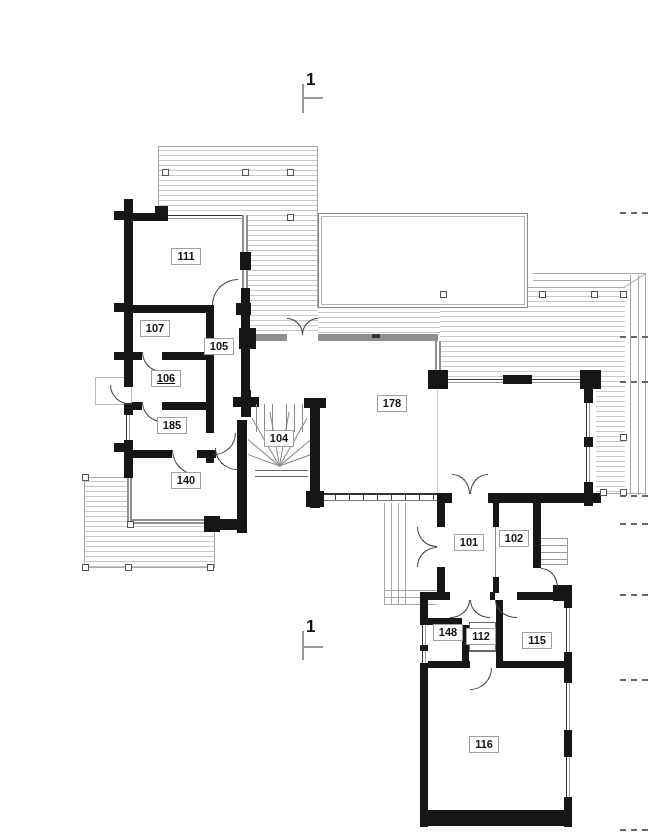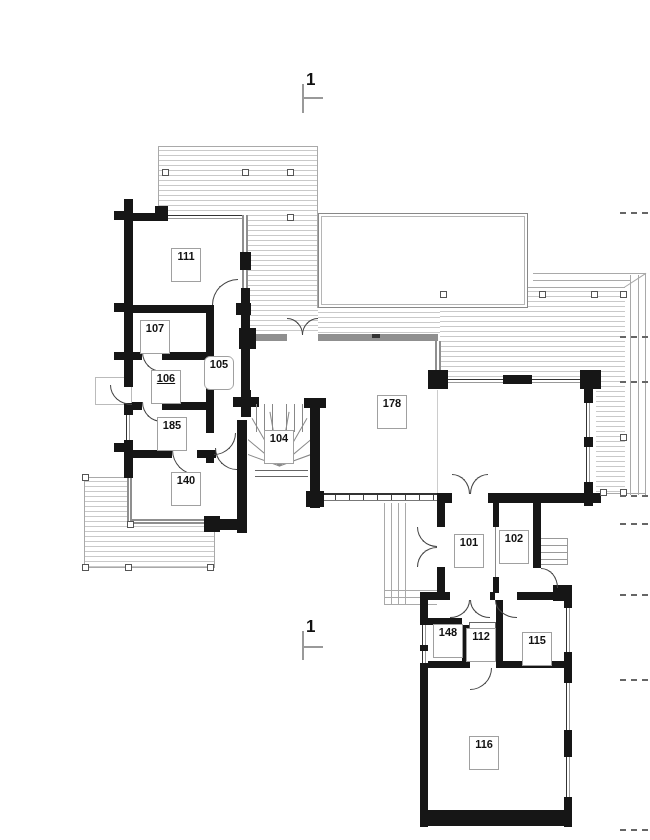--- a/index.html
+++ b/index.html
@@ -11,21 +11,21 @@
   .deck{position:absolute;background:repeating-linear-gradient(180deg,#ffffff 0 4px,#c9c9c9 4px 5px);}
   .post{position:absolute;width:7px;height:7px;background:#fff;border:1px solid #555;box-sizing:border-box;}
   .arc{position:absolute;box-sizing:border-box;}
   .dash{position:absolute;width:28px;height:0;border-top:2px dashed #666;}
   .winv{position:absolute;background:linear-gradient(90deg,#fff 0 2px,#333 2px 3px,#fff 3px 5px,#999 5px 6px,#fff 6px);}
   .winh{position:absolute;background:linear-gradient(180deg,#fff 0 2px,#333 2px 3px,#fff 3px 5px,#999 5px 6px,#fff 6px);}
   .gzv{position:absolute;background:#fff;border-left:2px solid #8f8f8f;border-right:2px solid #8f8f8f;box-sizing:border-box;}
   .gzh{position:absolute;background:#fff;border-top:2px solid #8f8f8f;border-bottom:2px solid #8f8f8f;box-sizing:border-box;}
   .gband{position:absolute;background:#8f8f8f;}
   .rl{position:absolute;background:#fff;border:1px solid #a0a0a0;color:#111;font-size:11px;font-weight:bold;
-      text-align:center;line-height:15px;min-width:30px;padding:0 2px;box-sizing:border-box;height:34px;}
+      text-align:center;line-height:15px;min-width:30px;padding:0 2px;box-sizing:border-box;height:17px;}
   .sec{position:absolute;color:#111;font-size:17px;font-weight:bold;line-height:17px;}
   .fan{position:absolute;width:1px;height:55px;background:#888;}
   .tread{position:absolute;width:1px;background:#888;}
 </style>
 </head>
 <body>
 
 <div id="plan">
 
   <div class="deck" style="left:158px;top:146px;width:160px;height:191px;clip-path:polygon(0 0,160px 0,160px 191px,85px 191px,85px 67px,0 67px);"></div>
@@ -214,21 +214,21 @@
   <div class="dash" style="left:620px;top:495px;"></div>
   <div class="dash" style="left:620px;top:523px;"></div>
   <div class="dash" style="left:620px;top:594px;"></div>
   <div class="dash" style="left:620px;top:679px;"></div>
   <div class="dash" style="left:620px;top:829px;"></div>
 
   <div class="rl" style="left:454px;top:534px;">101</div>
   <div class="rl" style="left:499px;top:530px;">102</div>
   <div class="rl" style="left:377px;top:395px;">178</div>
   <div class="rl" style="left:264px;top:430px;">104</div>
-  <div class="rl" style="left:204px;top:356px;border-radius:6px;">105</div>
+  <div class="rl" style="left:204px;top:338px;">105</div>
   <div class="rl" style="left:151px;top:370px;text-decoration:underline;">106</div>
   <div class="rl" style="left:140px;top:320px;text-align:center;">107</div>
   <div class="rl" style="left:157px;top:417px;">185</div>
   <div class="rl" style="left:171px;top:472px;">140</div>
   <div class="rl" style="left:171px;top:248px;">111</div>
   <div class="rl" style="left:466px;top:628px;">112</div>
   <div class="rl" style="left:433px;top:624px;">148</div>
   <div class="rl" style="left:522px;top:632px;">115</div>
   <div class="rl" style="left:469px;top:736px;">116</div>
 

